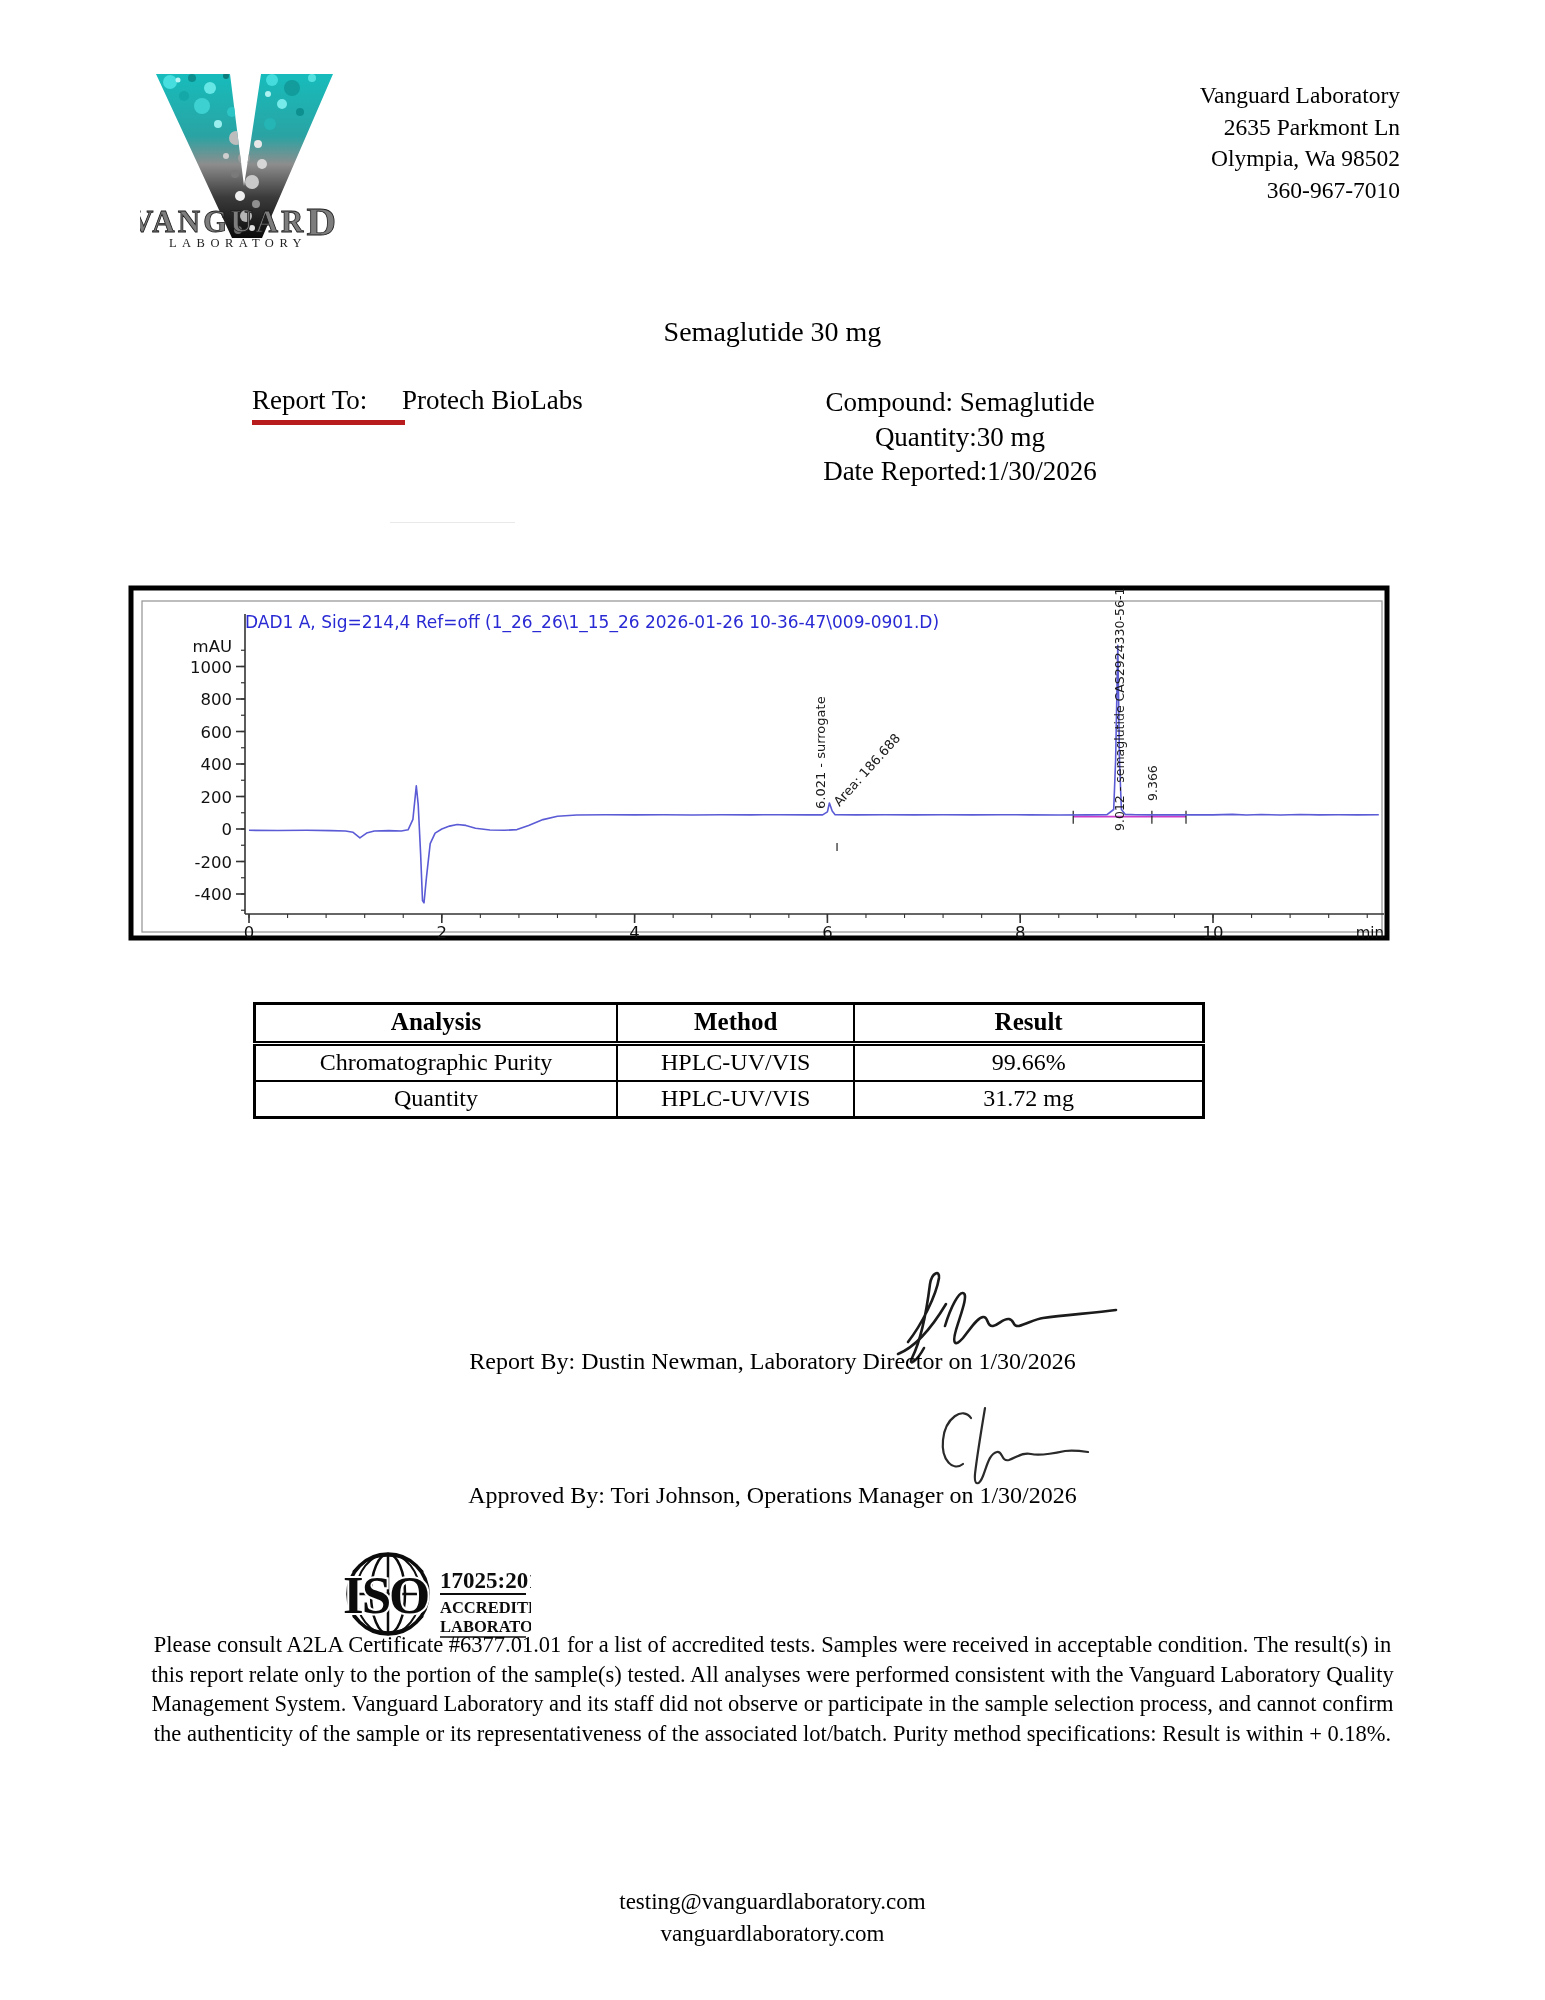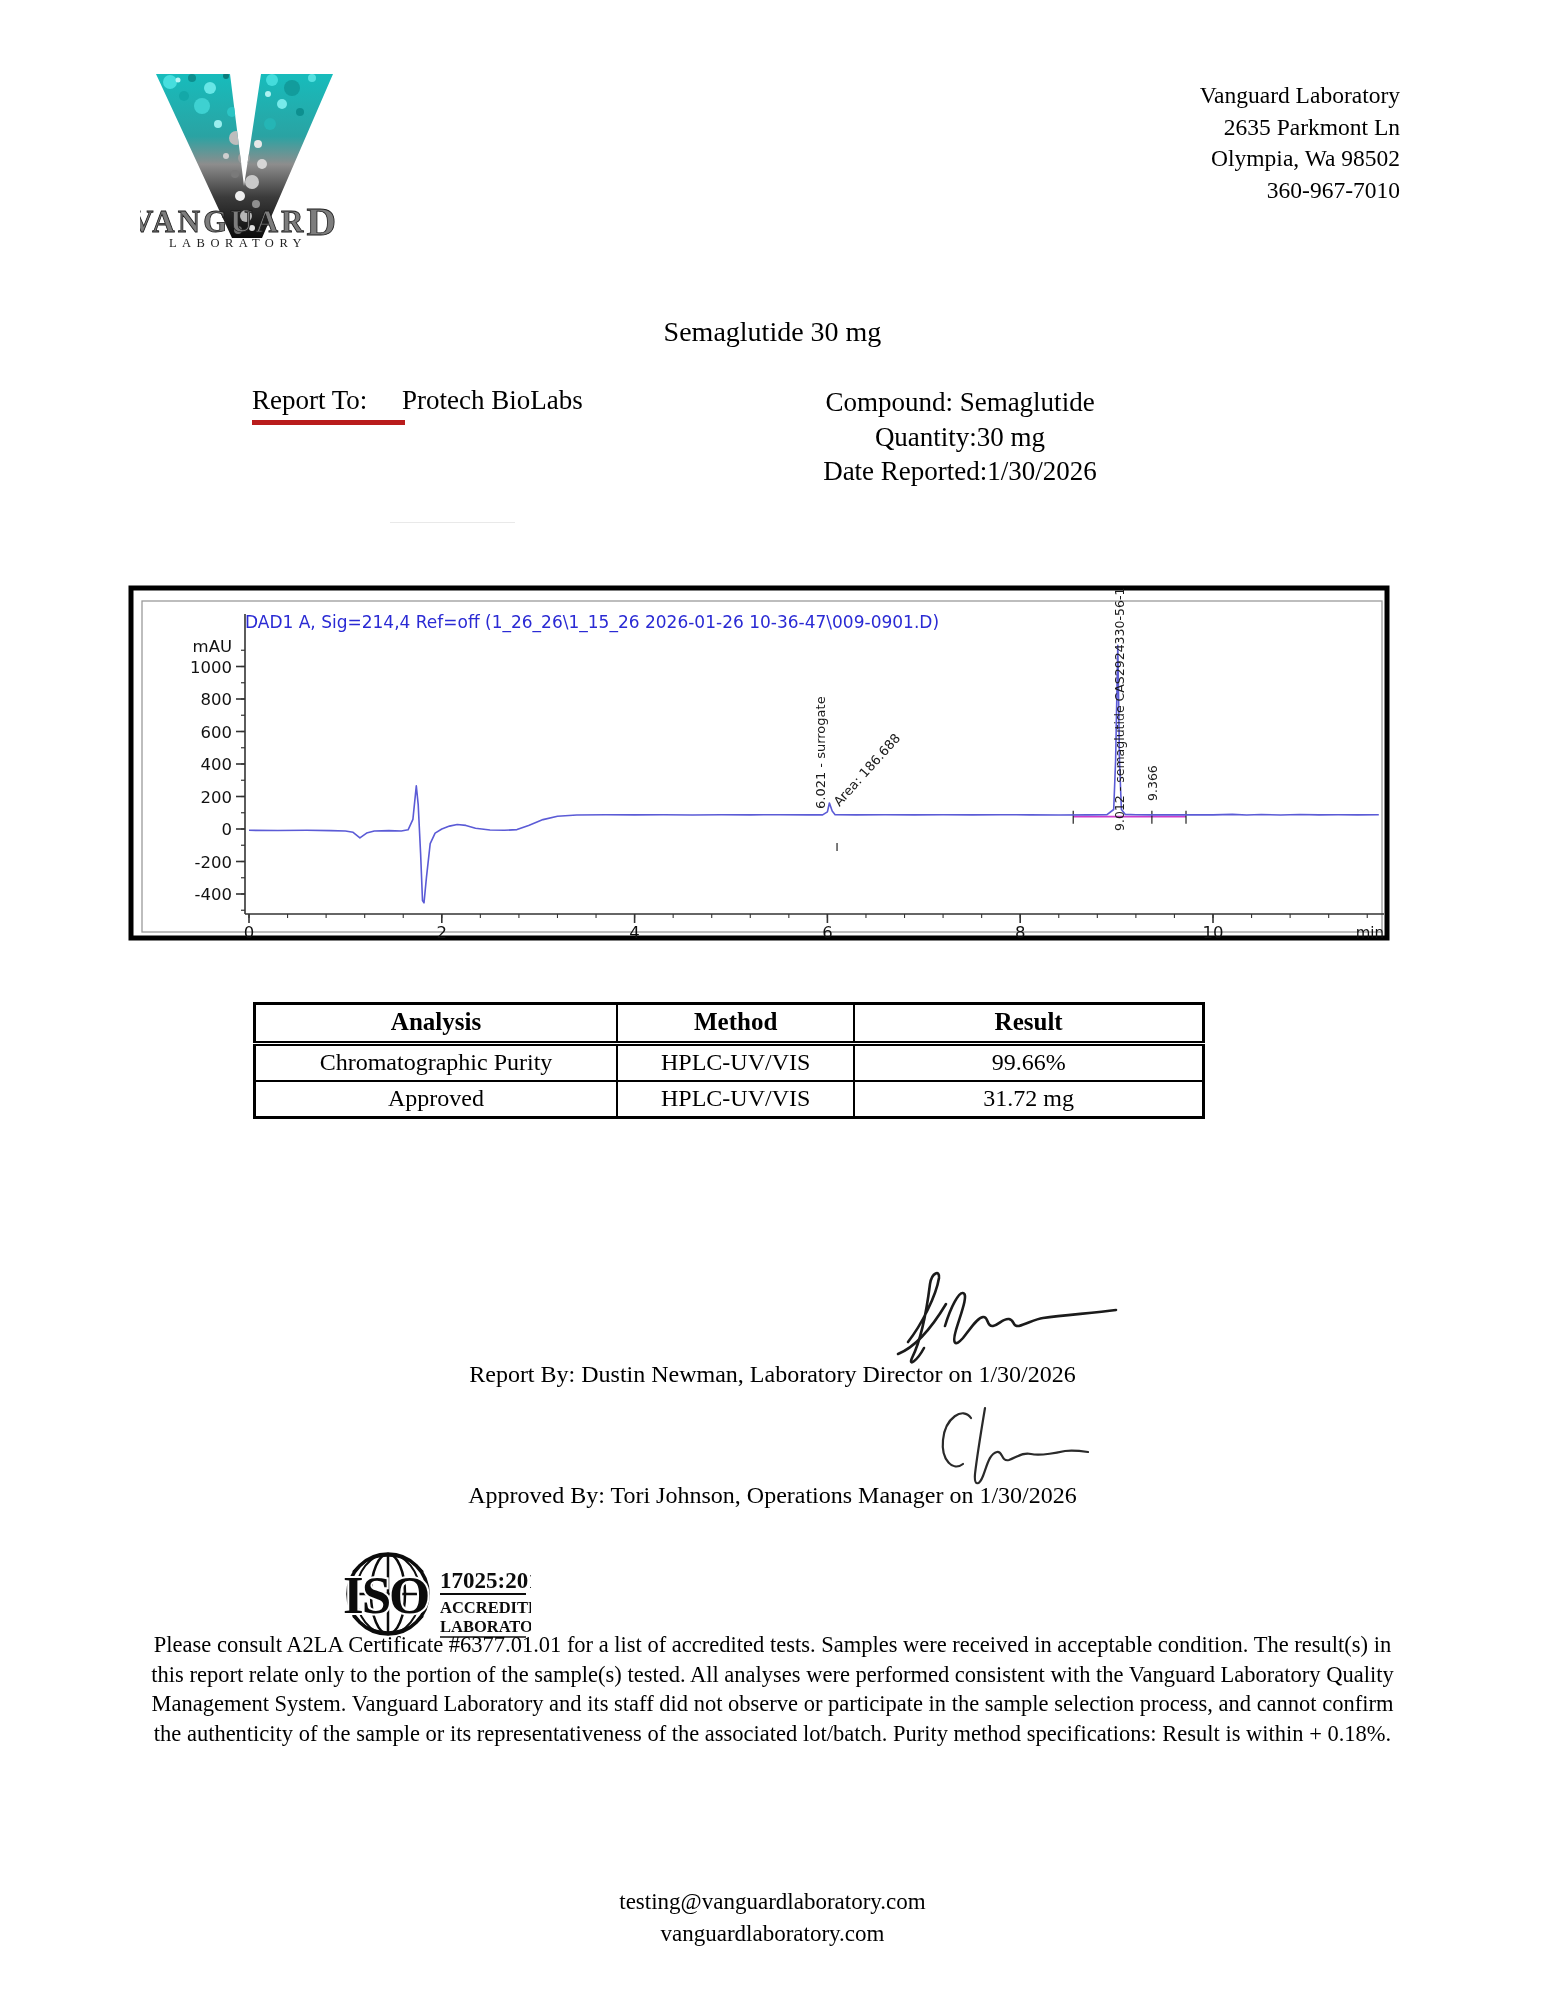--- a/index.html
+++ b/index.html
@@ -17,21 +17,21 @@
   .faint-line{background:#e9e9e9;height:1px;}
   
   #chart-wrap{left:128px;top:585px;width:1262px;height:356px;}
   
   #results-table{left:253px;top:1002px;width:952px;border-collapse:collapse;font-size:24px;border-radius:28px;}
   #results-table th{border:2px solid #000;border-bottom:5px double #000;font-size:25px;font-weight:bold;padding:3px 4px 5px;}
   #results-table td{border:2px solid #000;text-align:center;padding:3px 4px 4px;}
   #results-table{border:3px solid #000;}
   
   .sig-line{left:0;width:100%;text-align:center;font-size:24px;}
-  #report-by-line{top:1348px;margin-top:13px;}
+  #report-by-line{top:1348px;}
   #approved-by-line{top:1482px;}
   
   #disclaimer{left:145px;top:1630px;width:1255px;text-align:center;font-size:22.5px;line-height:29.5px;}
   #site-footer{left:0;width:100%;top:1886px;text-align:center;font-size:23px;line-height:32px;}
 </style>
 </head>
 <body>
 
 <div id="page">
 
@@ -215,21 +215,21 @@
         <th>Result</th>
       </tr>
     </thead>
     <tbody>
       <tr>
         <td>Chromatographic Purity</td>
         <td>HPLC-UV/VIS</td>
         <td>99.66%</td>
       </tr>
       <tr>
-        <td>Approved</td>
+        <td>Quantity</td>
         <td>HPLC-UV/VIS</td>
         <td>31.72 mg</td>
       </tr>
     </tbody>
   </table>
 
   <svg class="abs" style="left:890px;top:1262px" width="235" height="105" viewBox="0 0 235 105">
     <g fill="none" stroke="#1b1b1b" stroke-width="2.6" stroke-linecap="round">
       <path d="M18,80 C32,62 46,34 49,16 C50,8 42,10 40,22 C37,46 31,78 22,96 C18,105 27,99 34,86"></path>
       <path d="M55,64 C61,44 69,30 73,31 C79,32 70,54 66,68 C62,82 65,85 73,76 C81,66 87,56 93,55 C99,54 96,65 103,64 C109,63 113,56 119,57 C125,58 122,65 129,64 C137,62 145,57 153,56 C175,53 203,51 226,48"></path>

